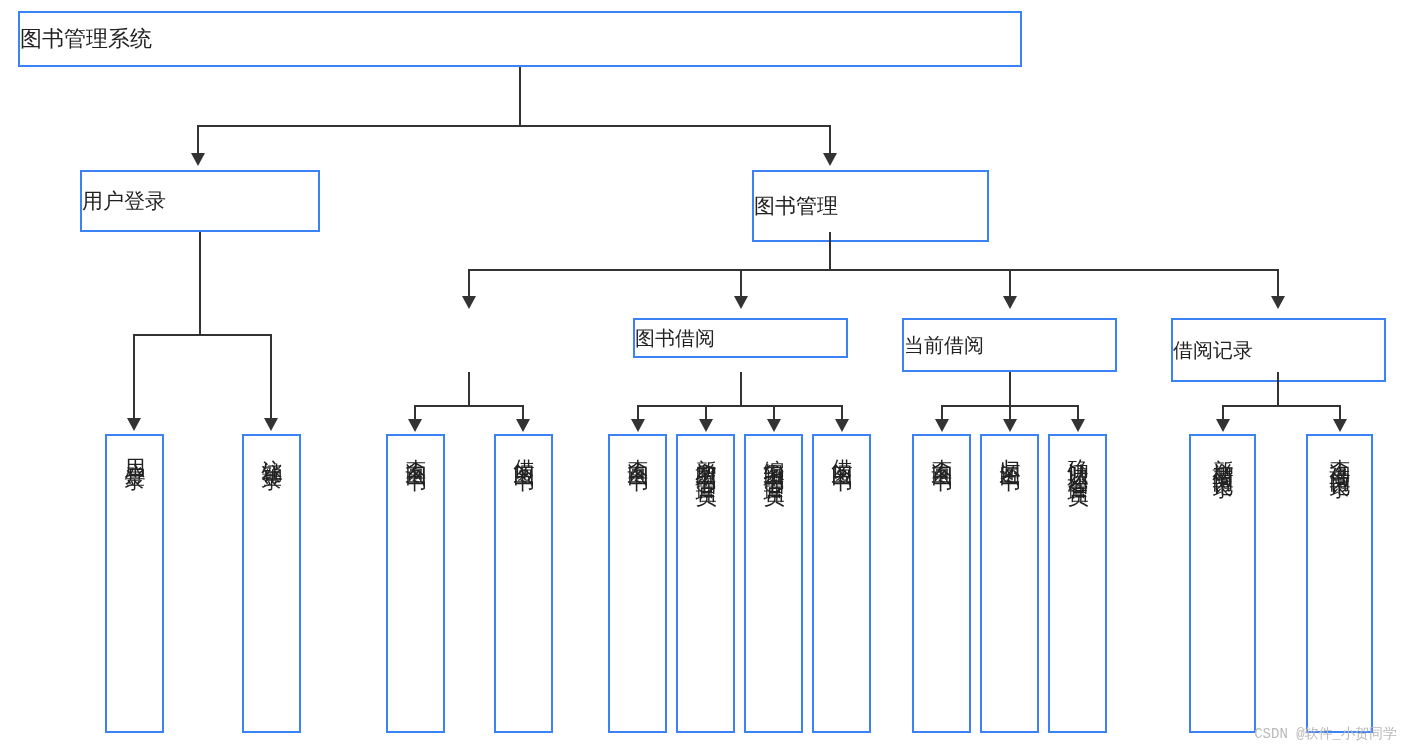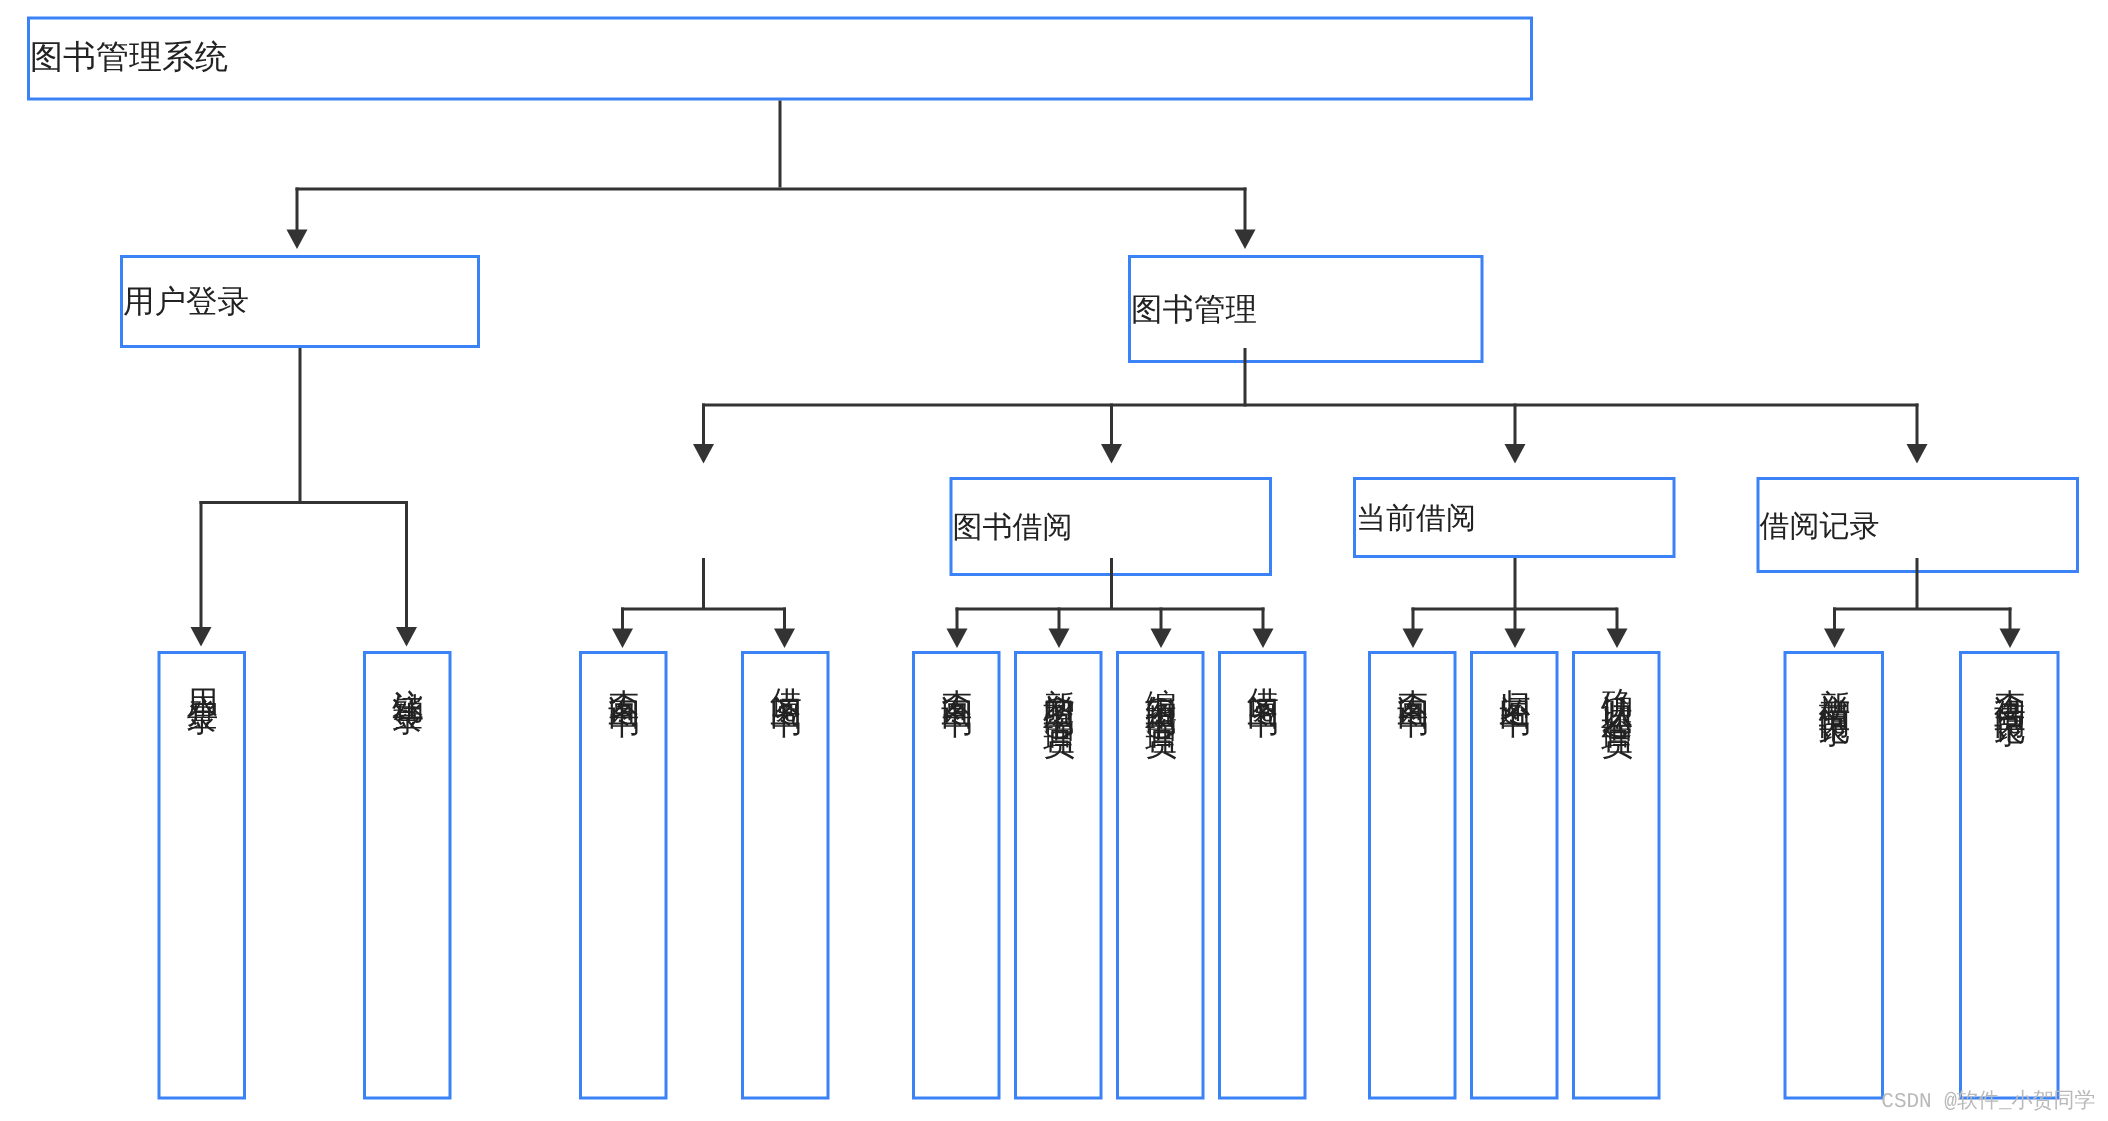--- a/index.html
+++ b/index.html
@@ -105,21 +105,21 @@
   <div class="hline" style="left:468px;top:269px;width:811px;"></div>
   <div class="vline" style="left:468px;top:269px;height:29px;"></div>
   <div class="arrow" style="left:462px;top:296px;"></div>
   <div class="vline" style="left:740px;top:269px;height:29px;"></div>
   <div class="arrow" style="left:734px;top:296px;"></div>
   <div class="vline" style="left:1009px;top:269px;height:29px;"></div>
   <div class="arrow" style="left:1003px;top:296px;"></div>
   <div class="vline" style="left:1277px;top:269px;height:29px;"></div>
   <div class="arrow" style="left:1271px;top:296px;"></div>
 
-  <div class="node lvl3" style="left:633px;top:318px;width:215px;height:66px;">
+  <div class="node lvl3" style="left:633px;top:318px;width:215px;height:40px;">
     <span>图书借阅</span>
   </div>
   <div class="node lvl3" style="left:902px;top:318px;width:215px;height:54px;">
     <span>当前借阅</span>
   </div>
   <div class="node lvl3" style="left:1171px;top:318px;width:215px;height:64px;">
     <span>借阅记录</span>
   </div>
 
   <div class="vline" style="left:468px;top:372px;height:34px;"></div>

